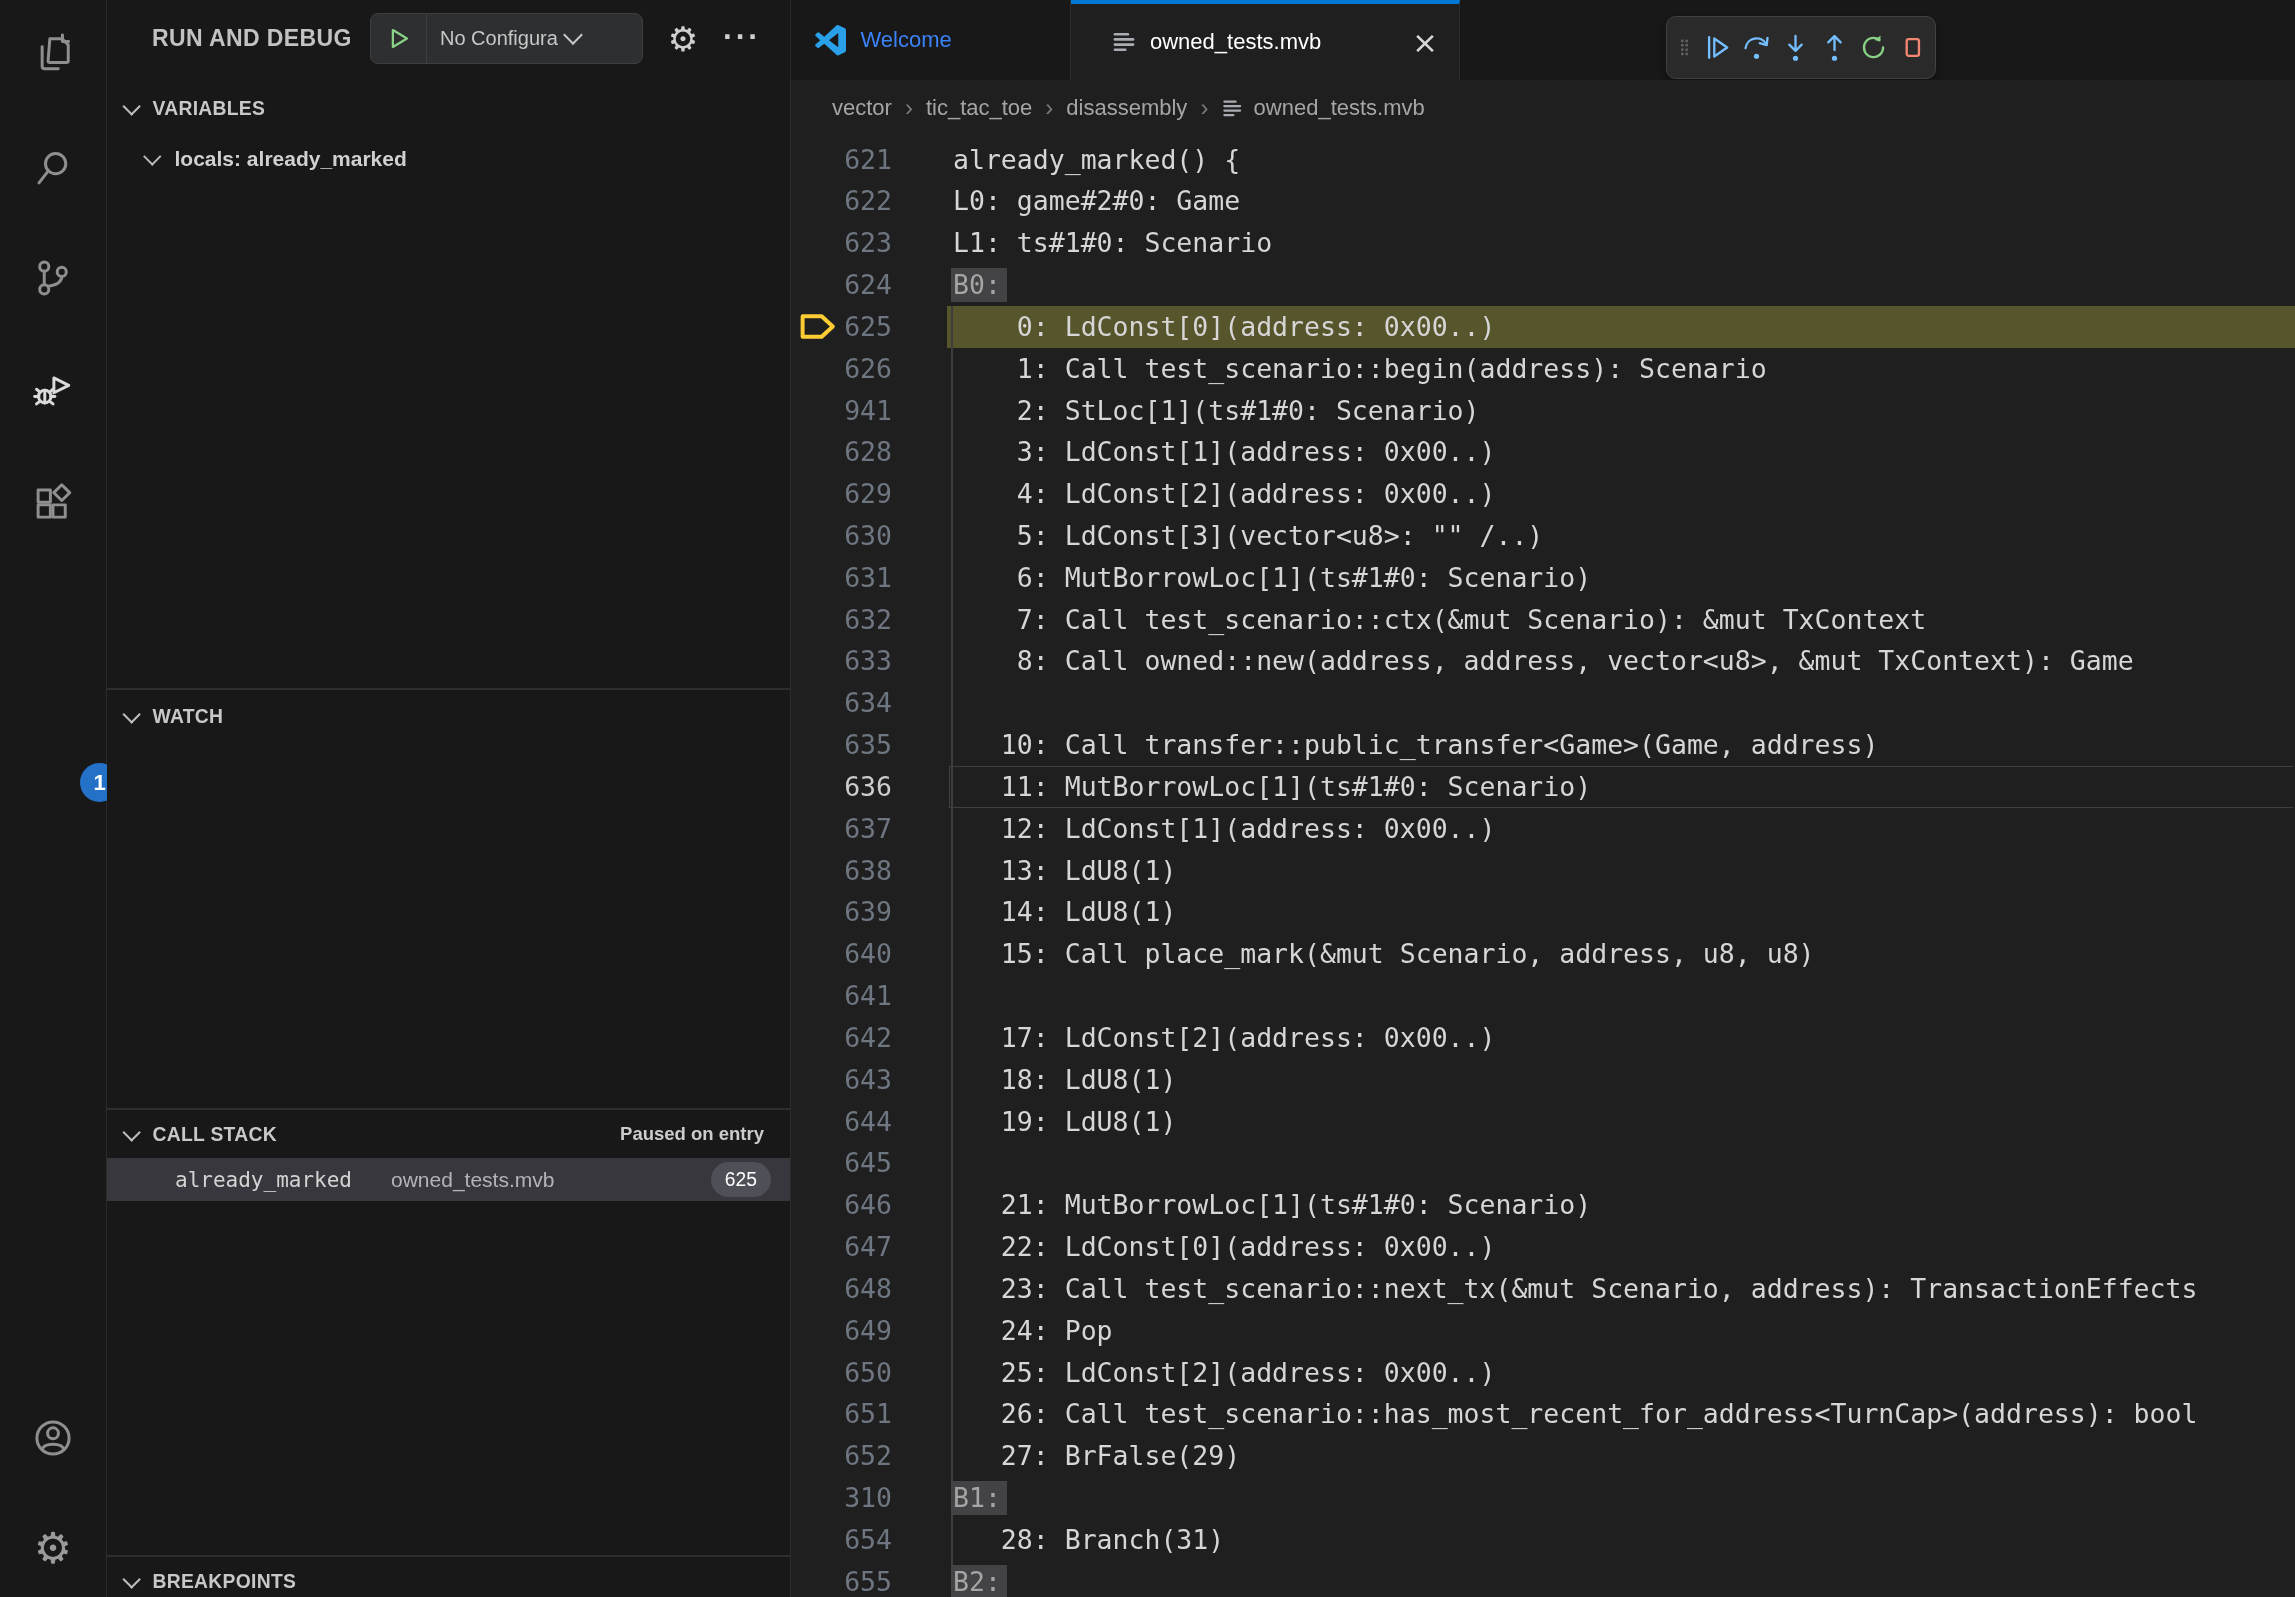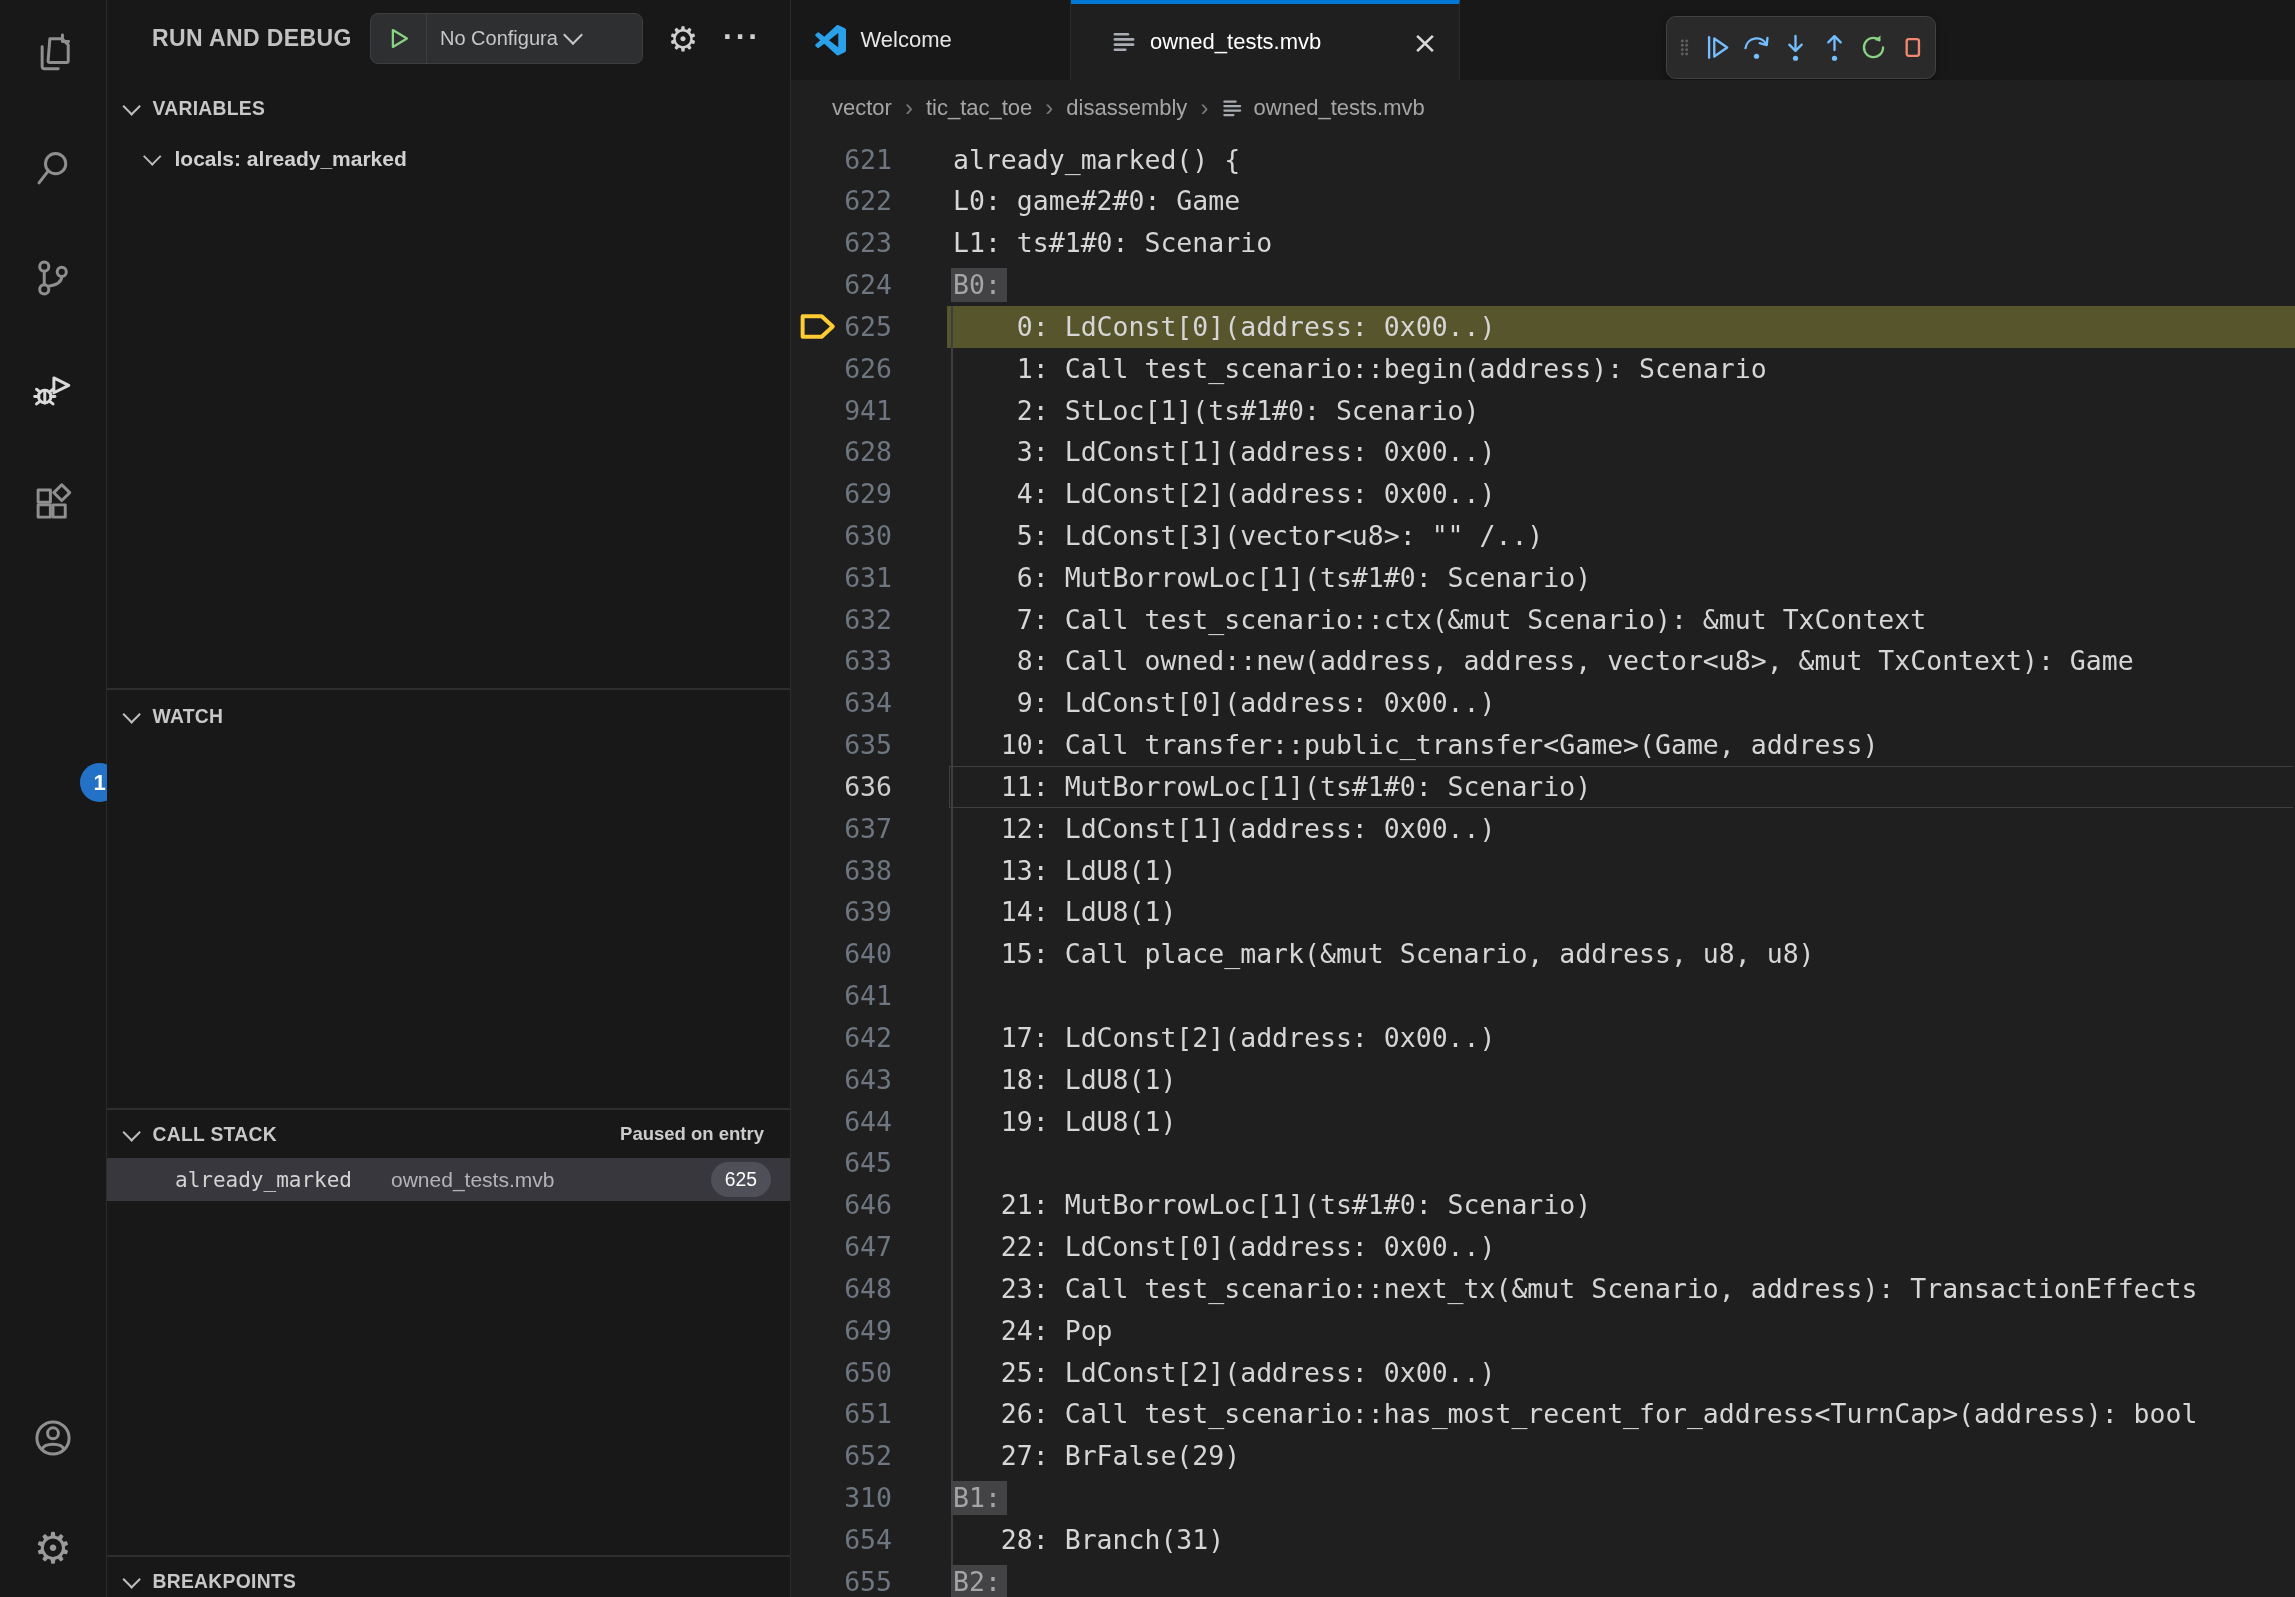--- a/index.html
+++ b/index.html
@@ -50,21 +50,21 @@
   #cs-row{position:absolute;left:0;top:1158px;width:100%;height:43px;background:#37373d;display:flex;align-items:center;}
   #cs-row .fname{margin-left:68px;font-family:"DejaVu Sans Mono",monospace;font-size:21px;color:#d4d4d4;}
   #cs-row .ffile{margin-left:39px;font-size:21px;color:#b4b4b8;}
   #cs-row .fline{margin-left:auto;margin-right:19.3px;background:#4f4f58;color:#ffffff;font-size:19.3px;border-radius:17.7px;height:35px;min-width:37px;padding:0 11.3px;display:flex;align-items:center;justify-content:center;}
   
   #editor{position:absolute;left:791px;top:0;width:1504px;height:1597px;background:#1f1f1f;}
   #tabbar{position:absolute;left:0;top:0;width:100%;height:80px;background:#181818;}
   .tab{position:absolute;top:0;height:80px;display:flex;align-items:center;box-sizing:border-box;border-right:1.6px solid #2b2b2b;}
   #tab-welcome{left:0;width:280px;background:#181818;}
   #tab-welcome .tlogo{margin-left:24px;width:31px;height:31px;}
-  #tab-welcome .tname{margin-left:14.5px;font-size:22px;color:#e5e5e5;}
+  #tab-welcome .tname{margin-left:14.5px;font-size:22px;color:#3b82f6;}
   #tab-active{left:280px;width:389px;background:#1f1f1f;border-top:4px solid #0078d4;}
   #tab-active .ticon{margin-left:40px;width:26px;height:26px;}
   #tab-active .tname{margin-left:13px;font-size:22px;color:#ffffff;}
   #tab-active .tclose{margin-left:auto;margin-right:21px;font-size:31px;color:#d8d8d8;line-height:1;font-family:"DejaVu Sans",sans-serif;}
   #breadcrumb{position:absolute;left:0;top:80px;width:100%;height:56px;background:#1f1f1f;display:flex;align-items:center;font-size:22px;color:#a5a5a5;}
   #breadcrumb .bc{margin-left:0;}
   #breadcrumb .bc:first-of-type{margin-left:41px;}
   #breadcrumb .sep{margin:0 13px;color:#7a7a7a;font-size:24px;}
   #breadcrumb .fic{margin-right:9.7px;width:22.5px;height:22.5px;}
   
@@ -346,21 +346,20 @@
           <div class="linerow" style="top: 462px;">
             <span class="ln">632</span>
             <span class="codetext">    7: Call test_scenario::ctx(&amp;mut Scenario): &amp;mut TxContext</span>
           </div>
           <div class="linerow" style="top: 503px;">
             <span class="ln">633</span>
             <span class="codetext">    8: Call owned::new(address, address, vector&lt;u8&gt;, &amp;mut TxContext): Game</span>
           </div>
           <div class="linerow" style="top: 545px;">
             <span class="ln">634</span>
-            <span class="codetext">    9: LdConst[0](address: 0x00..)</span>
           </div>
           <div class="linerow" style="top: 587px;">
             <span class="ln">635</span>
             <span class="codetext">   10: Call transfer::public_transfer&lt;Game&gt;(Game, address)</span>
           </div>
           <div class="linerow" style="top: 629px;">
             <div class="cur-box"></div>
             <span class="ln bright">636</span>
             <span class="codetext">   11: MutBorrowLoc[1](ts#1#0: Scenario)</span>
           </div>

